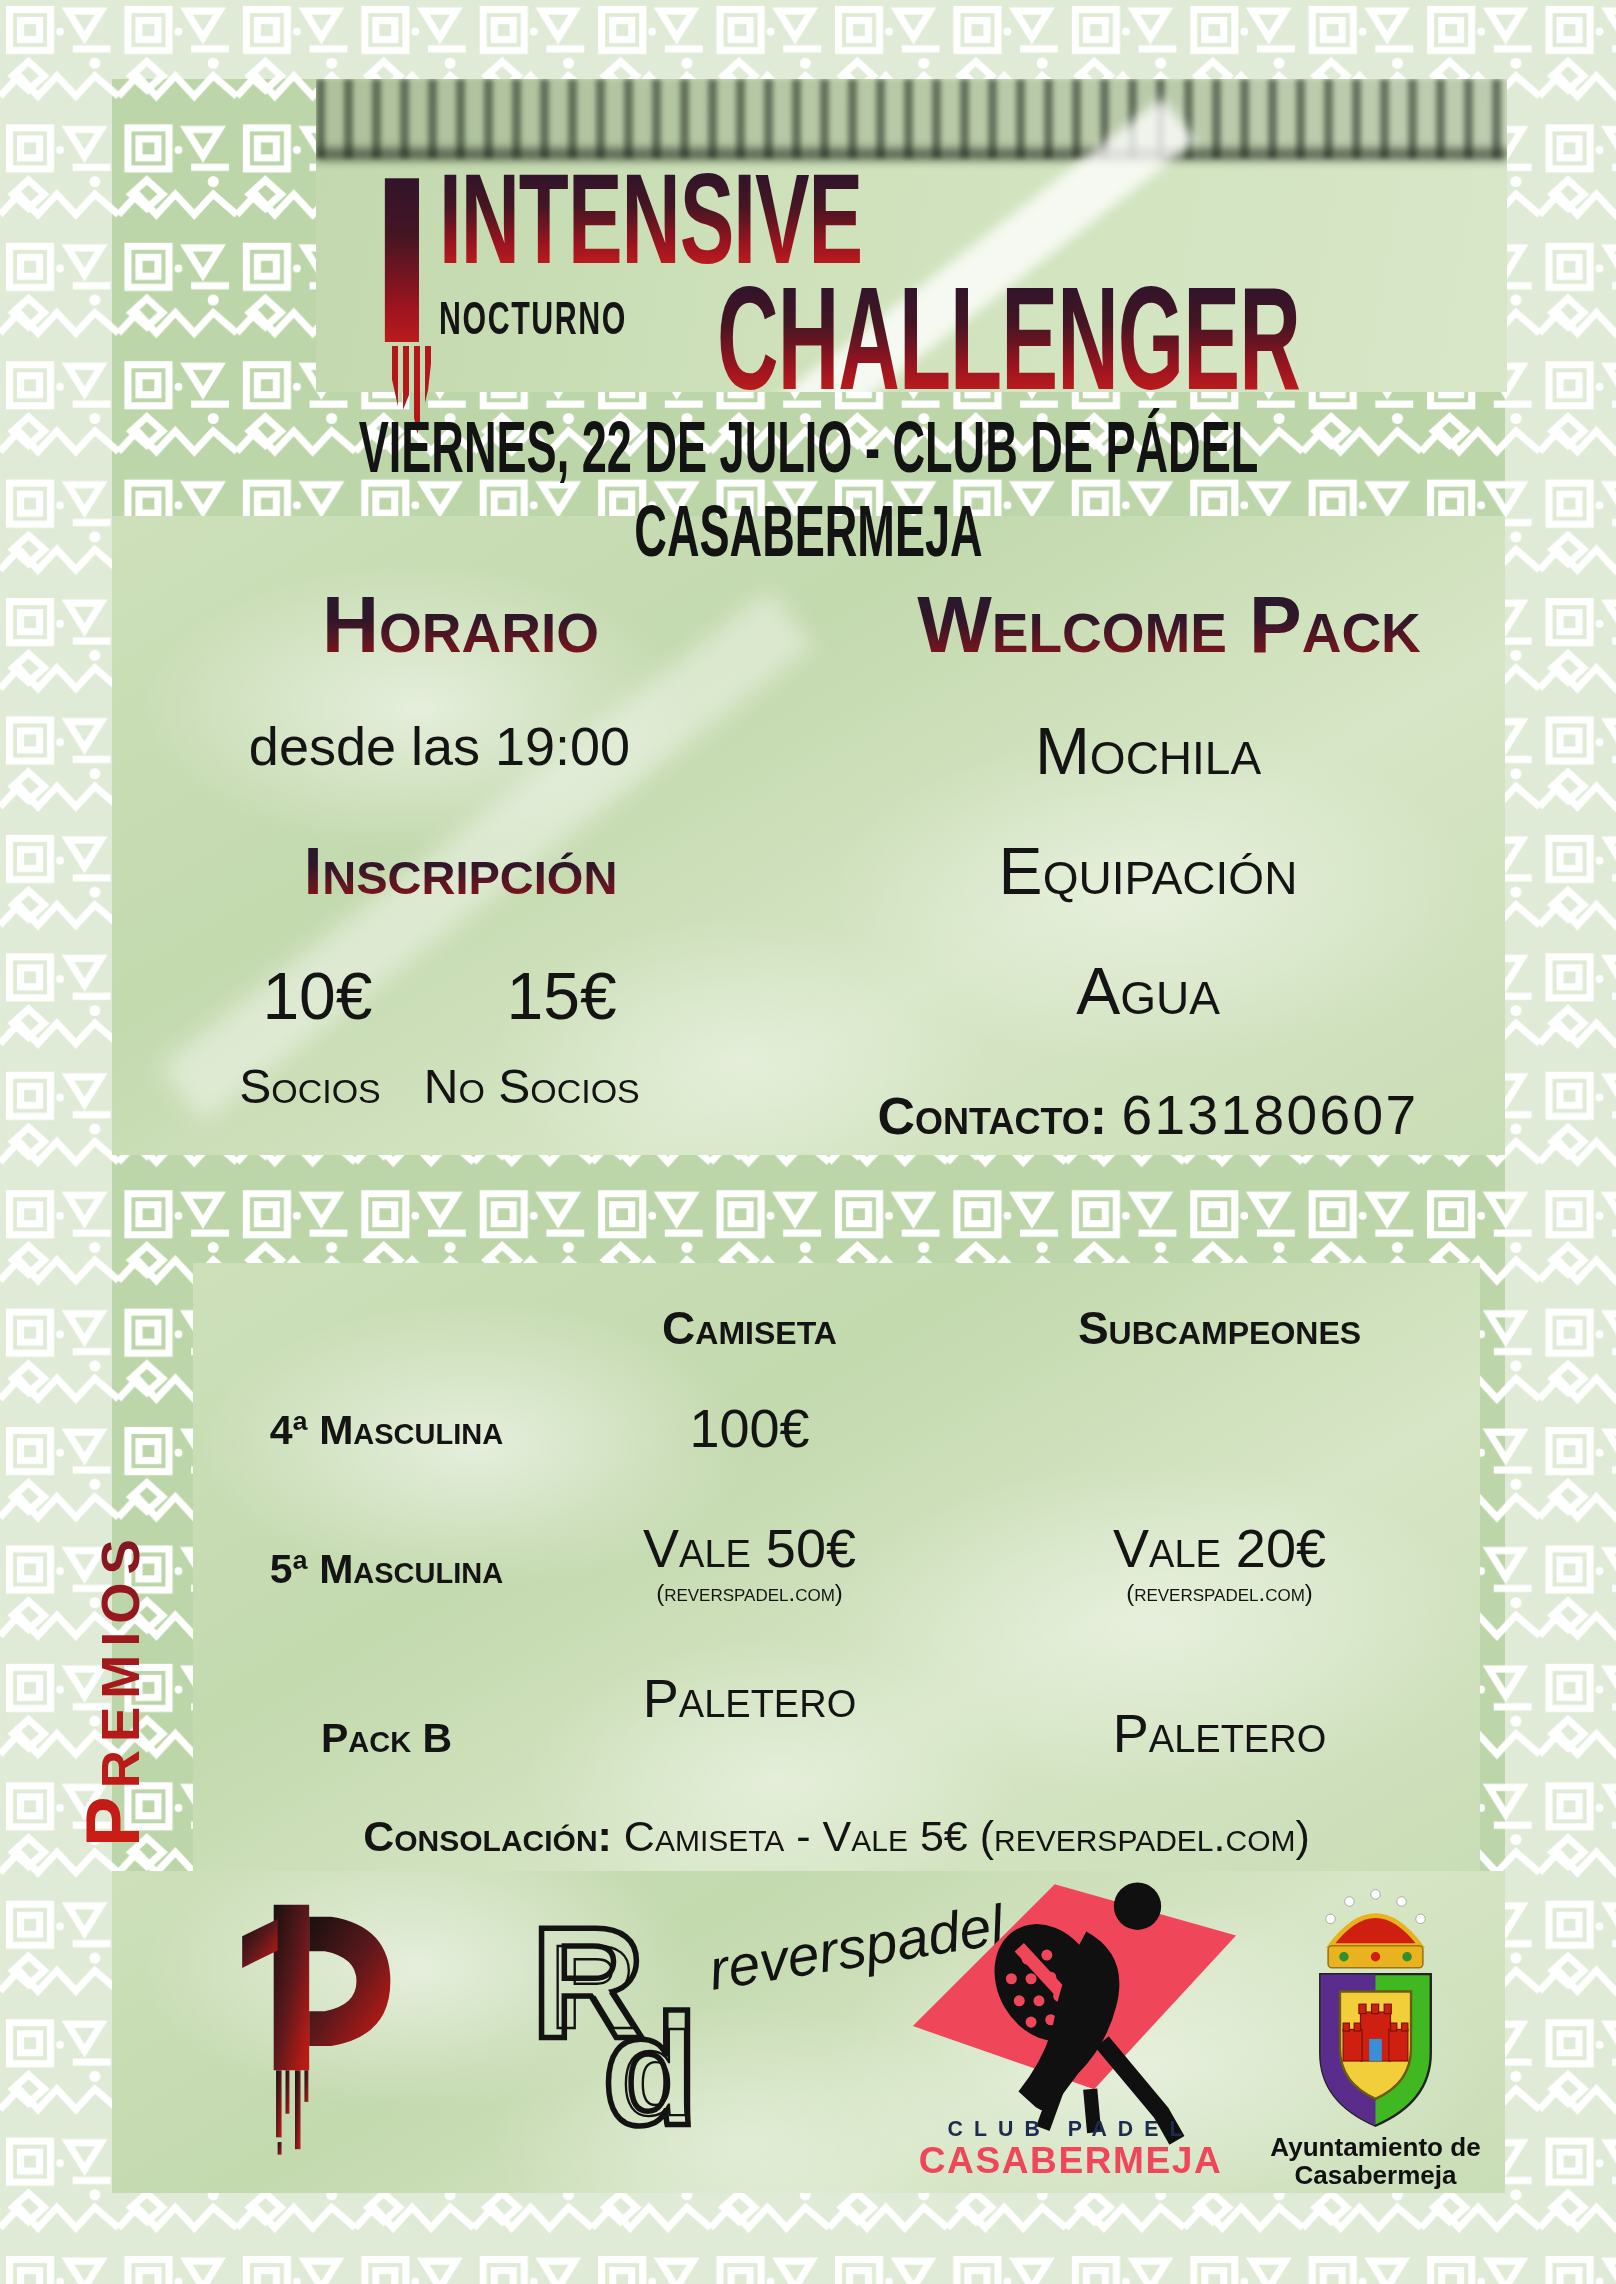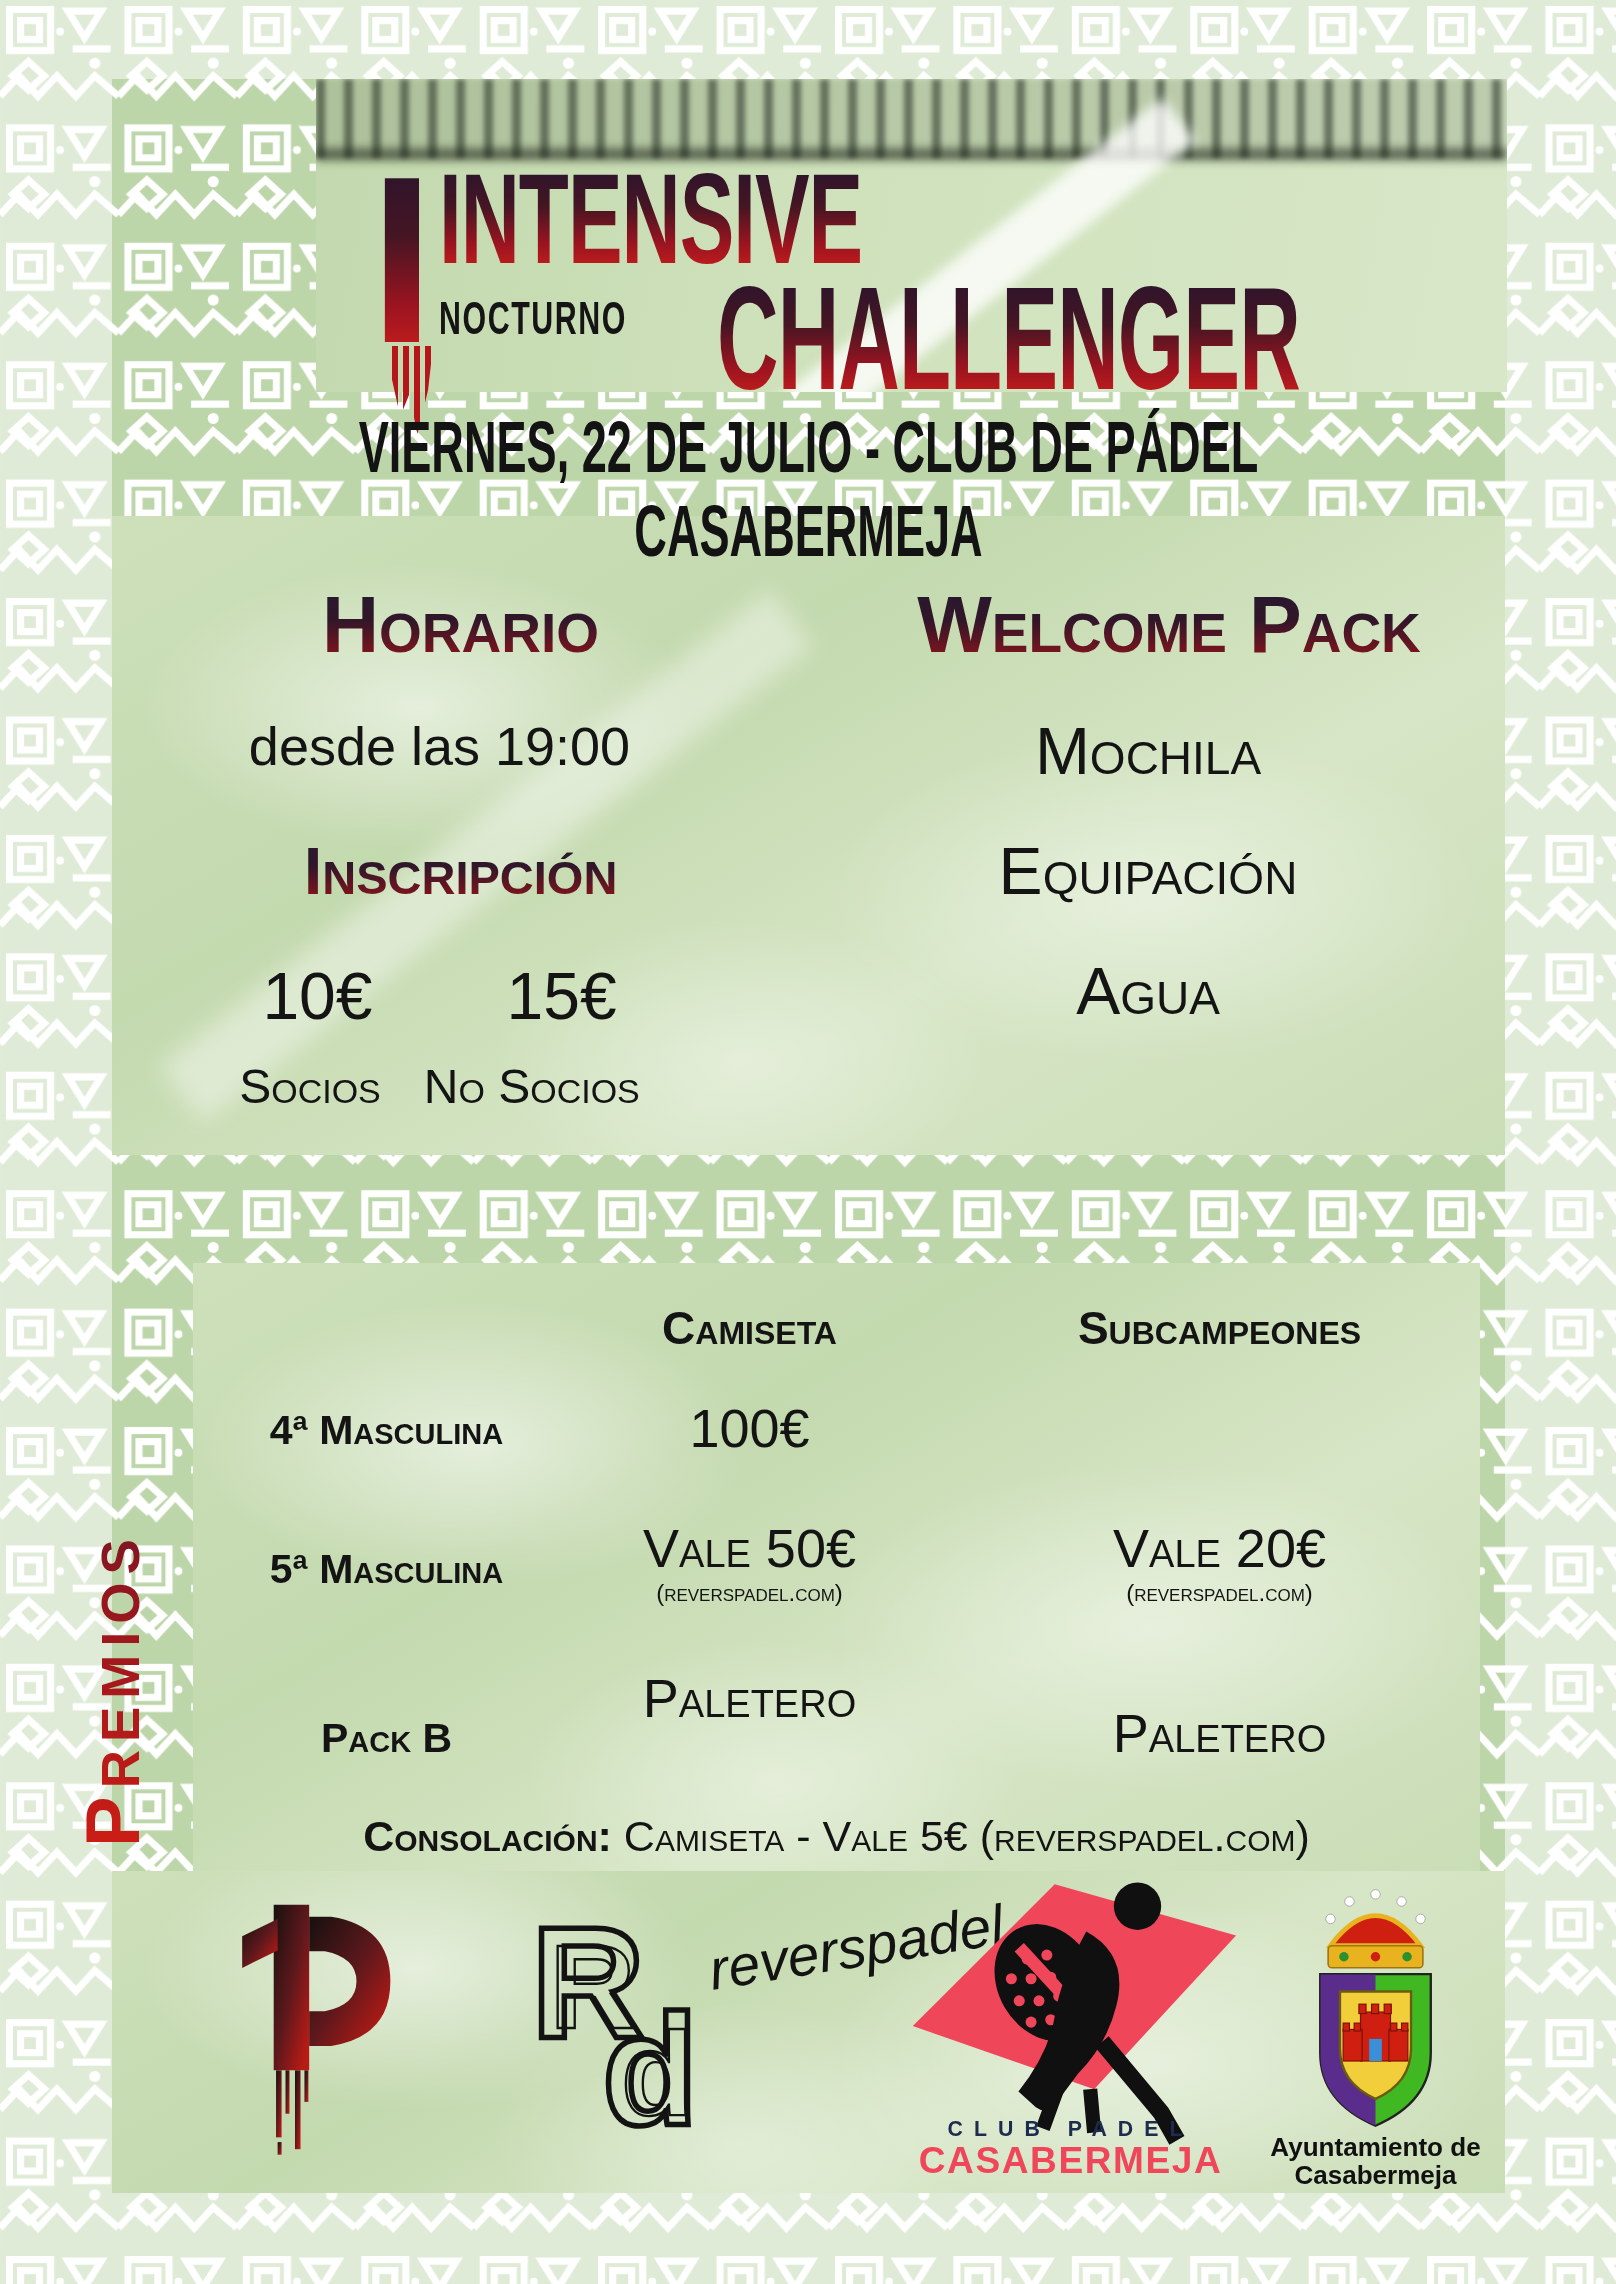--- a/index.html
+++ b/index.html
@@ -155,20 +155,24 @@
     </div>
     <div class="abs socios sc">
       <span>Socios</span>
       <span>No Socios</span>
     </div>
 
     <div class="abs ctr sc grad w-heading">Welcome Pack</div>
     <div class="abs ctr sc w-item" style="top:197px;">Mochila</div>
     <div class="abs ctr sc w-item" style="top:317px;">Equipación</div>
     <div class="abs ctr sc w-item" style="top:437px;">Agua</div>
+    <div class="abs ctr contactline">
+      <span class="sc" style="font-weight:bold;">Contacto:</span>
+      <span class="phone">613180607</span>
+    </div>
   </div>
 
   <div class="premios-label sc">Premios</div>
 
   <div class="pbox wash">
     <div class="abs ctr sc pb-head col-camp">Camiseta</div>
     <div class="abs ctr sc pb-head col-sub">Subcampeones</div>
 
     <div class="abs ctr sc pb-cat col-cat" style="top:144px;">4ª Masculina</div>
     <div class="abs ctr pb-val col-camp" style="top:134px;">100€</div>

